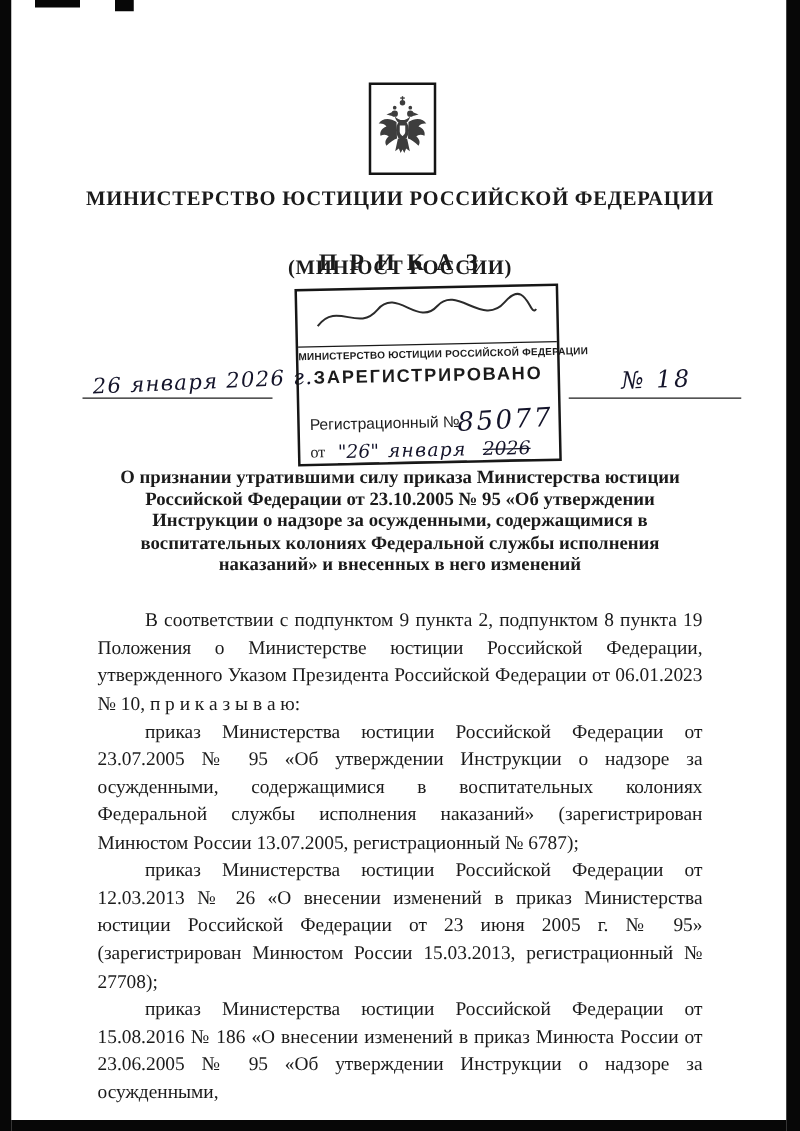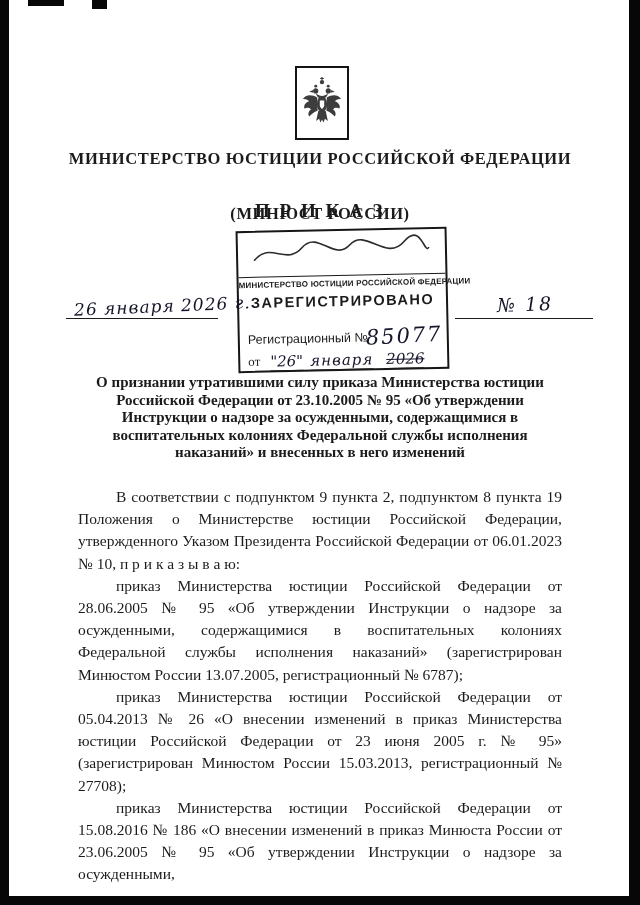--- a/index.html
+++ b/index.html
@@ -168,18 +168,18 @@
       <span class="hw handwritten day">"26"</span>
       <span class="hw handwritten month">января</span>
       <span class="hw handwritten year">2026</span>
     </div>
   </div>
 
   <div class="subject">О признании утратившими силу приказа Министерства юстиции Российской Федерации от 23.10.2005 № 95 «Об утверждении Инструкции о надзоре за осужденными, содержащимися в воспитательных колониях Федеральной службы исполнения наказаний» и внесенных в него изменений</div>
 
   <div class="body-text">
     <p>В соответствии с подпунктом 9 пункта 2, подпунктом 8 пункта 19 Положения о Министерстве юстиции Российской Федерации, утвержденного Указом Президента Российской Федерации от 06.01.2023 № 10, п р и к а з ы в а ю:</p>
-    <p>приказ Министерства юстиции Российской Федерации от 28.06.2005 № 95 «Об утверждении Инструкции о надзоре за осужденными, содержащимися в воспитательных колониях Федеральной службы исполнения наказаний» (зарегистрирован Минюстом России 13.07.2005, регистрационный № 6787);</p>
-    <p>приказ Министерства юстиции Российской Федерации от 05.04.2013 № 26 «О внесении изменений в приказ Министерства юстиции Российской Федерации от 23 июня 2005 г. № 95» (зарегистрирован Минюстом России 15.03.2013, регистрационный № 27708);</p>
+    <p>приказ Министерства юстиции Российской Федерации от 23.07.2005 № 95 «Об утверждении Инструкции о надзоре за осужденными, содержащимися в воспитательных колониях Федеральной службы исполнения наказаний» (зарегистрирован Минюстом России 13.07.2005, регистрационный № 6787);</p>
+    <p>приказ Министерства юстиции Российской Федерации от 12.03.2013 № 26 «О внесении изменений в приказ Министерства юстиции Российской Федерации от 23 июня 2005 г. № 95» (зарегистрирован Минюстом России 15.03.2013, регистрационный № 27708);</p>
     <p>приказ Министерства юстиции Российской Федерации от 15.08.2016 № 186 «О внесении изменений в приказ Минюста России от 23.06.2005 № 95 «Об утверждении Инструкции о надзоре за осужденными,</p>
   </div>
 
 </div>
 
 </body></html>

